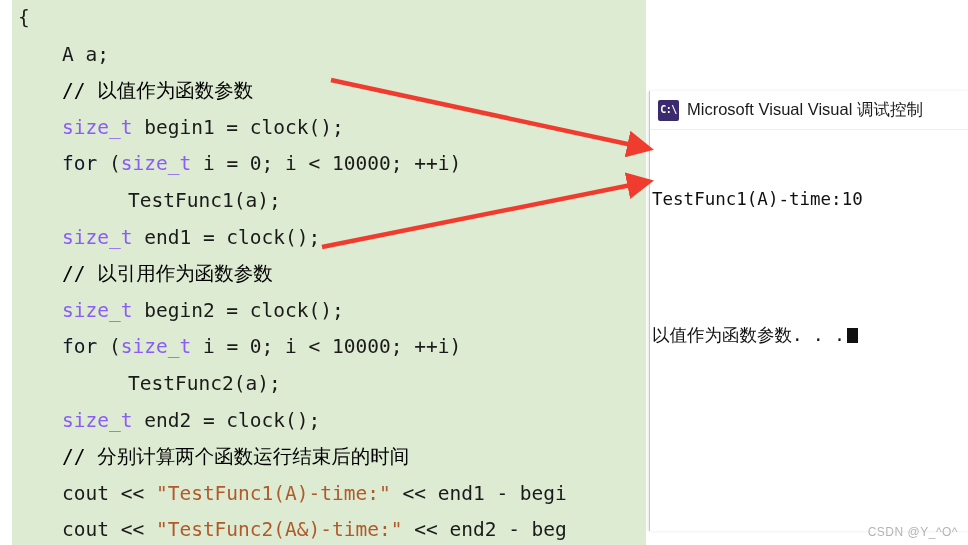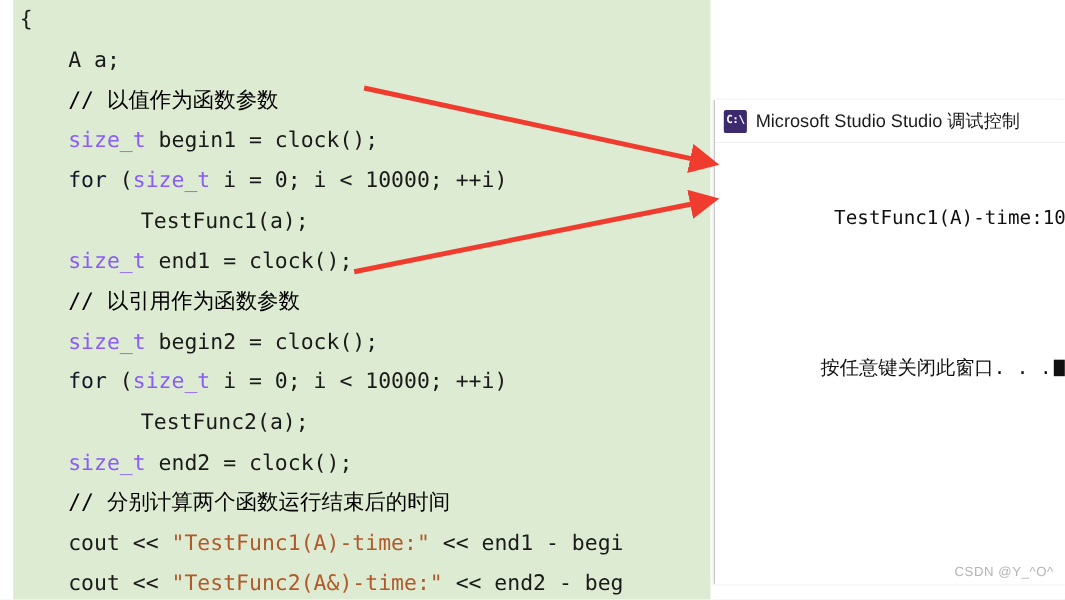--- a/index.html
+++ b/index.html
@@ -121,21 +121,21 @@
     overflow: hidden;
   }
   .console-body {
     padding: 8px 0 0 2px;
     font-family: "DejaVu Sans Mono", monospace;
     font-size: 17.5px;
     line-height: 24.5px;
     color: #101010;
     white-space: pre;
   }
-  .console-line { height: 24.5px; text-align: right; }
+  .console-line { height: 24.5px; }
   .console-gap { height: 13px; }
   .cursor-block {
     display: inline-block;
     width: 11px;
     height: 15px;
     background: #101010;
     vertical-align: -2px;
     margin-left: 2px;
   }
 
@@ -146,21 +146,21 @@
     top: 0;
     width: 968px;
     height: 545px;
     pointer-events: none;
   }
 
   
   .watermark {
     position: absolute;
     right: 10px;
-    bottom: 18px;
+    bottom: 6px;
     font-family: "Liberation Sans", sans-serif;
     font-size: 12px;
     color: #b4b4b4;
     letter-spacing: 0.5px;
   }
 </style>
 </head>
 <body>
 
 <div id="root">
@@ -170,26 +170,26 @@
     <div class="code-bg"></div>
     <div class="code-rightstrip"></div>
     <div class="code-lines" id="code-lines"><div class="code-line" style="padding-left: 6px;"><span class="plain">{</span></div><div class="code-line" style="padding-left: 50px;"><span class="plain">A a;</span></div><div class="code-line" style="padding-left: 50px;"><span class="cmt">// 以值作为函数参数</span></div><div class="code-line" style="padding-left: 50px;"><span class="kw">size_t</span><span class="plain"> begin1 = clock();</span></div><div class="code-line" style="padding-left: 50px;"><span class="kw2">for</span><span class="plain"> (</span><span class="kw">size_t</span><span class="plain"> i = 0; i &lt; 10000; ++i)</span></div><div class="code-line" style="padding-left: 116px;"><span class="plain">TestFunc1(a);</span></div><div class="code-line" style="padding-left: 50px;"><span class="kw">size_t</span><span class="plain"> end1 = clock();</span></div><div class="code-line" style="padding-left: 50px;"><span class="cmt">// 以引用作为函数参数</span></div><div class="code-line" style="padding-left: 50px;"><span class="kw">size_t</span><span class="plain"> begin2 = clock();</span></div><div class="code-line" style="padding-left: 50px;"><span class="kw2">for</span><span class="plain"> (</span><span class="kw">size_t</span><span class="plain"> i = 0; i &lt; 10000; ++i)</span></div><div class="code-line" style="padding-left: 116px;"><span class="plain">TestFunc2(a);</span></div><div class="code-line" style="padding-left: 50px;"><span class="kw">size_t</span><span class="plain"> end2 = clock();</span></div><div class="code-line" style="padding-left: 50px;"><span class="cmt">// 分别计算两个函数运行结束后的时间</span></div><div class="code-line" style="padding-left: 50px;"><span class="plain">cout &lt;&lt; </span><span class="str">"TestFunc1(A)-time:"</span><span class="plain"> &lt;&lt; end1 - begi</span></div><div class="code-line" style="padding-left: 50px;"><span class="plain">cout &lt;&lt; </span><span class="str">"TestFunc2(A&amp;)-time:"</span><span class="plain"> &lt;&lt; end2 - beg</span></div></div>
   </div>
 
   <div class="console">
     <div class="console-titlebar">
       <span class="console-icon">
         <span>C:\</span>
       </span>
-      <span class="console-title">Microsoft Studio Studio 调试控制</span>
+      <span class="console-title">Microsoft Visual Visual 调试控制</span>
     </div>
     <div class="console-body">
       <div class="console-line">TestFunc1(A)-time:10</div>
       <div class="console-gap"></div>
-      <div class="console-line"><span>按任意键关闭此窗口. . .</span><span class="cursor-block"></span></div>
+      <div class="console-line"><span>以值作为函数参数. . .</span><span class="cursor-block"></span></div>
     </div>
   </div>
 
   <svg class="arrows" viewBox="0 0 968 545" xmlns="http://www.w3.org/2000/svg">
     <defs>
       <marker id="ah" markerWidth="6" markerHeight="6" refX="4.2" refY="3" orient="auto">
         <path d="M0,0 L6,3 L0,6 z" fill="#f03c2e"></path>
       </marker>
     </defs>
     <line id="arrow-1" x1="331" y1="80" x2="646" y2="148" stroke="#f03c2e" stroke-width="4.5" marker-end="url(#ah)"></line>

